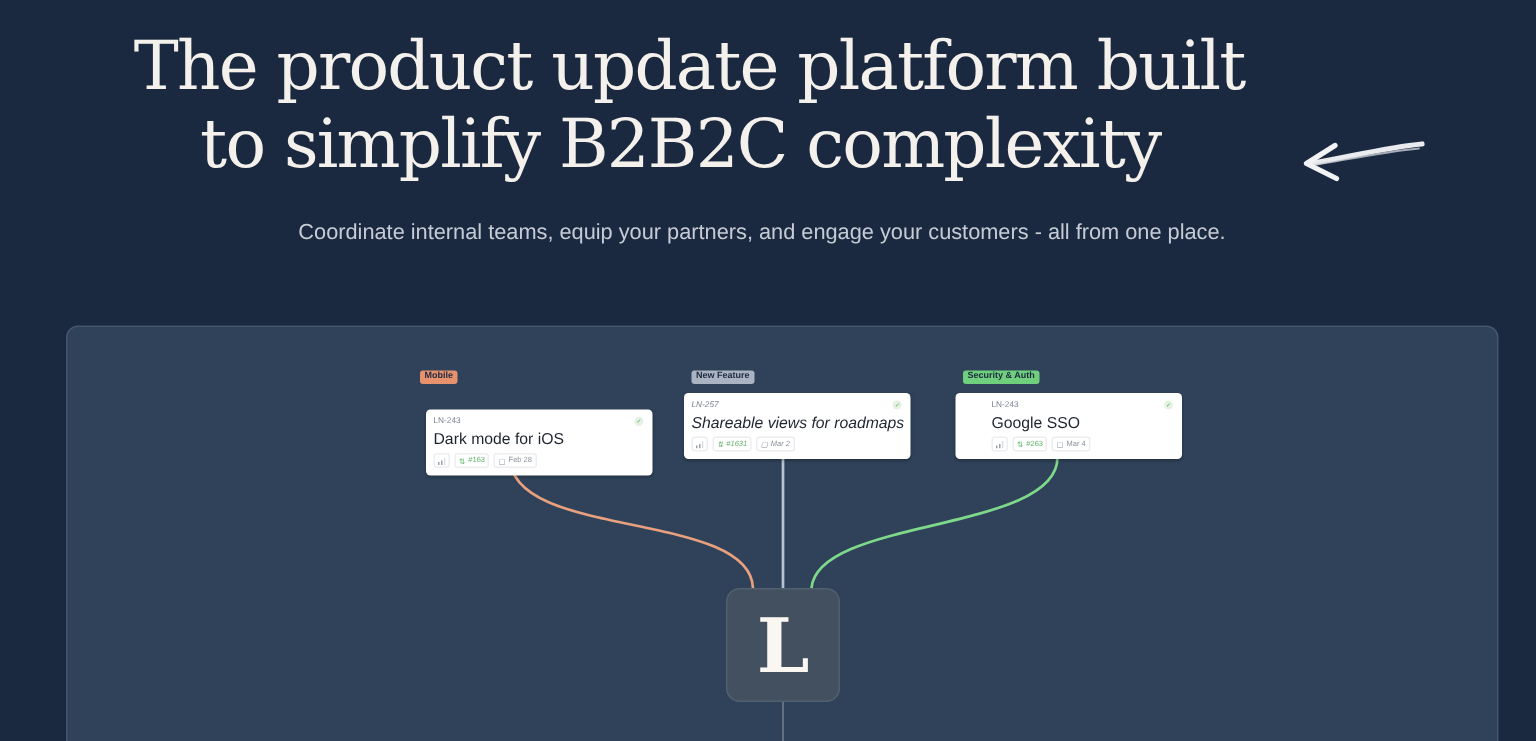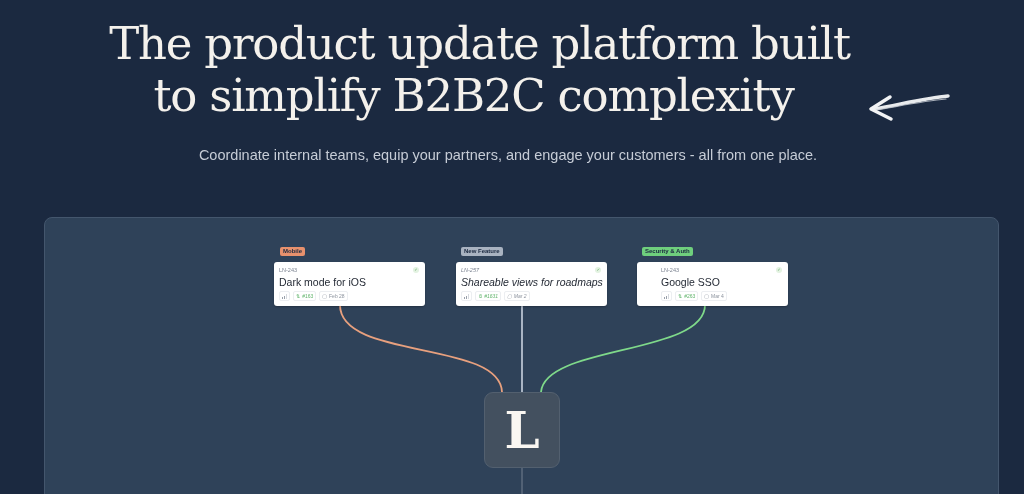--- a/index.html
+++ b/index.html
@@ -10,21 +10,20 @@
     font-family: "Liberation Sans", sans-serif;
   }
   .hero-title {
     position: absolute; left: 0; top: 18px; width: 919px;
     text-align: center;
     font-family: "DejaVu Serif", "Liberation Serif", serif;
     color: #f4f1ec;
     font-size: 45px; line-height: 52px;
     letter-spacing: -1.2px;
     font-weight: 400;
-    padding-left: 20px;
   }
   .hero-title .line { display: block; white-space: nowrap; }
   .hero-title .line2 { position: relative; left: -6px; }
   .arrow {
     position: absolute; left: 866px; top: 90px; width: 84px; height: 34px;
   }
   .subtitle {
     position: absolute; left: 0; top: 147px; width: 1016px;
     text-align: center;
     color: #c6ccd6; font-size: 14.5px;
@@ -94,21 +93,21 @@
 <div class="panel"></div>
 
 <svg class="connectors">
   <path d="M340 305 C 340 360, 500 340, 502 392" stroke="#e8a07e" stroke-width="1.8" fill="none"></path>
   <path d="M522 305 L 522 392" stroke="#b8c2d0" stroke-width="1.8" fill="none"></path>
   <path d="M705 305 C 705 355, 545 345, 541 392" stroke="#7fd98a" stroke-width="1.8" fill="none"></path>
   <path d="M522 468 L 522 494" stroke="#6a7788" stroke-width="1.2" fill="none"></path>
 </svg>
 
 <div class="tag" style="left:280px; top:247px; background:#e8916d;">Mobile</div>
-<div class="card" style="left:274px;">
+<div class="card" style="left:284px;margin-top:11px;">
   <div class="issue-id">LN-243</div>
   <div class="status">✓</div>
   <div class="card-title">Dark mode for iOS</div>
   <div class="meta">
     <span class="chip">
       <svg width="5" height="5" viewBox="0 0 5 5">
           <rect x="0" y="3" width="1" height="2" fill="#9aa1ab"></rect>
           <rect x="2" y="2" width="1" height="3" fill="#9aa1ab"></rect>
           <rect x="4" y="0" width="1" height="5" fill="#d5d9de"></rect>
         </svg>

